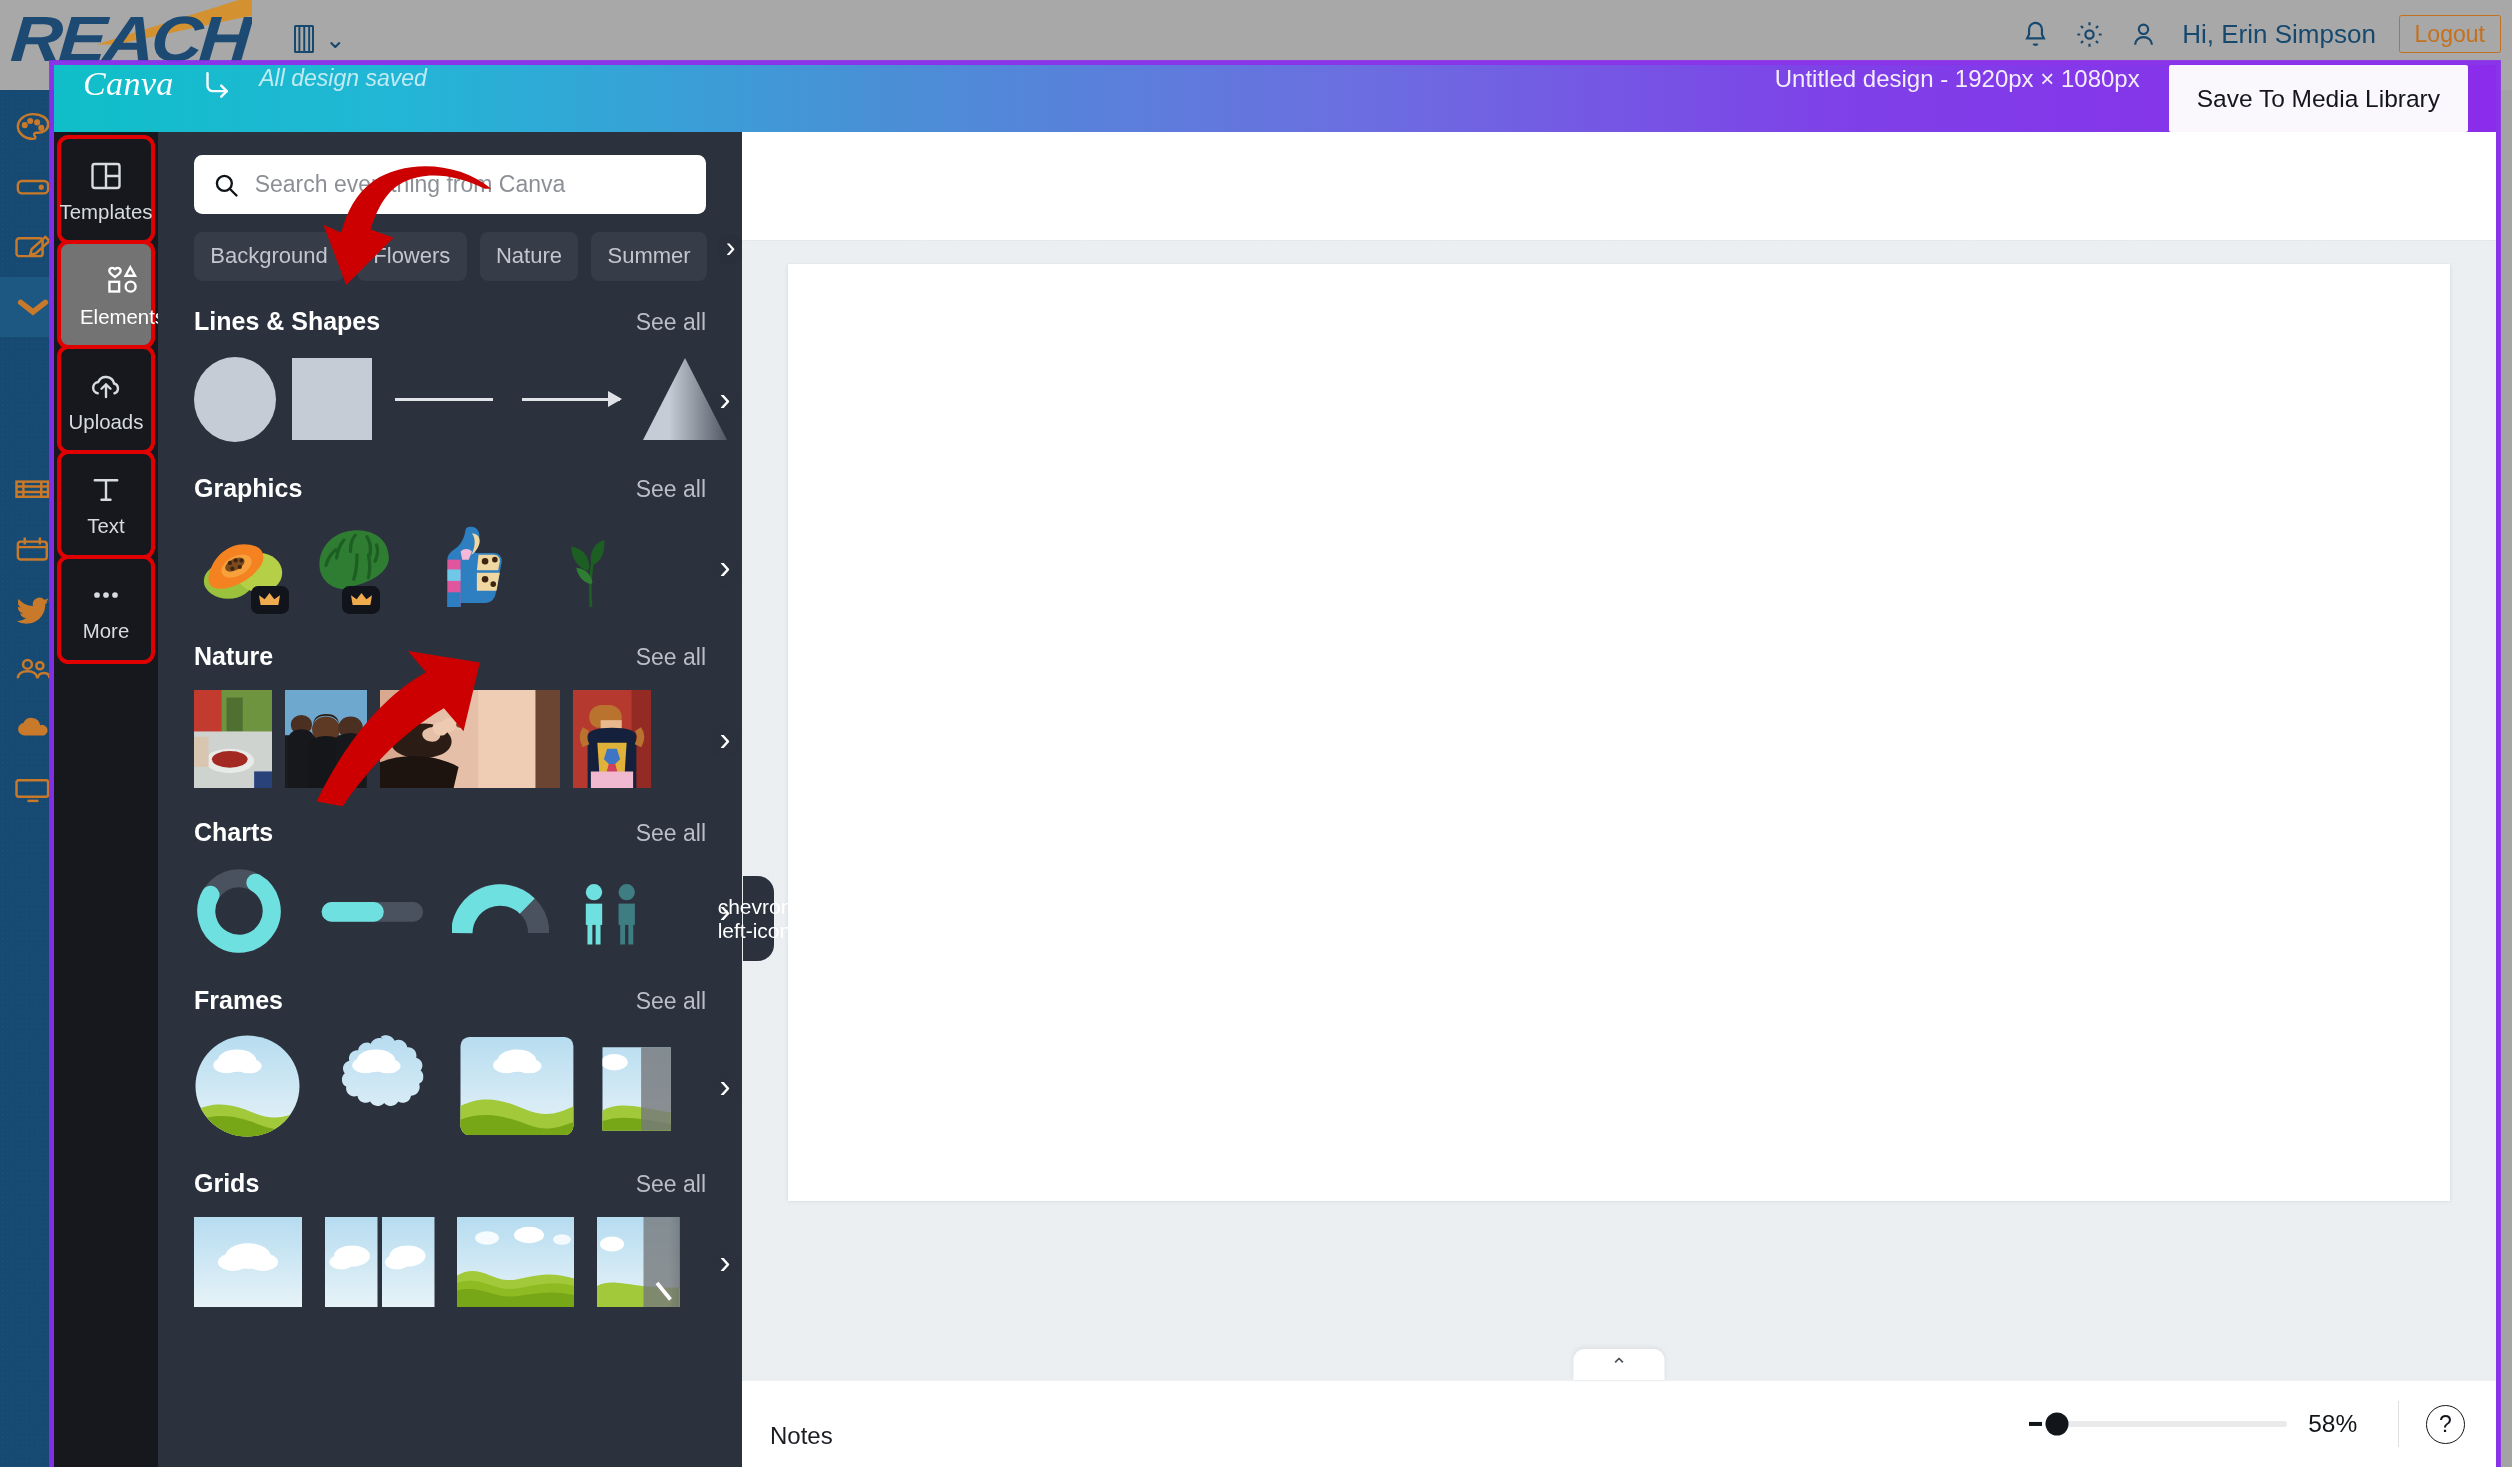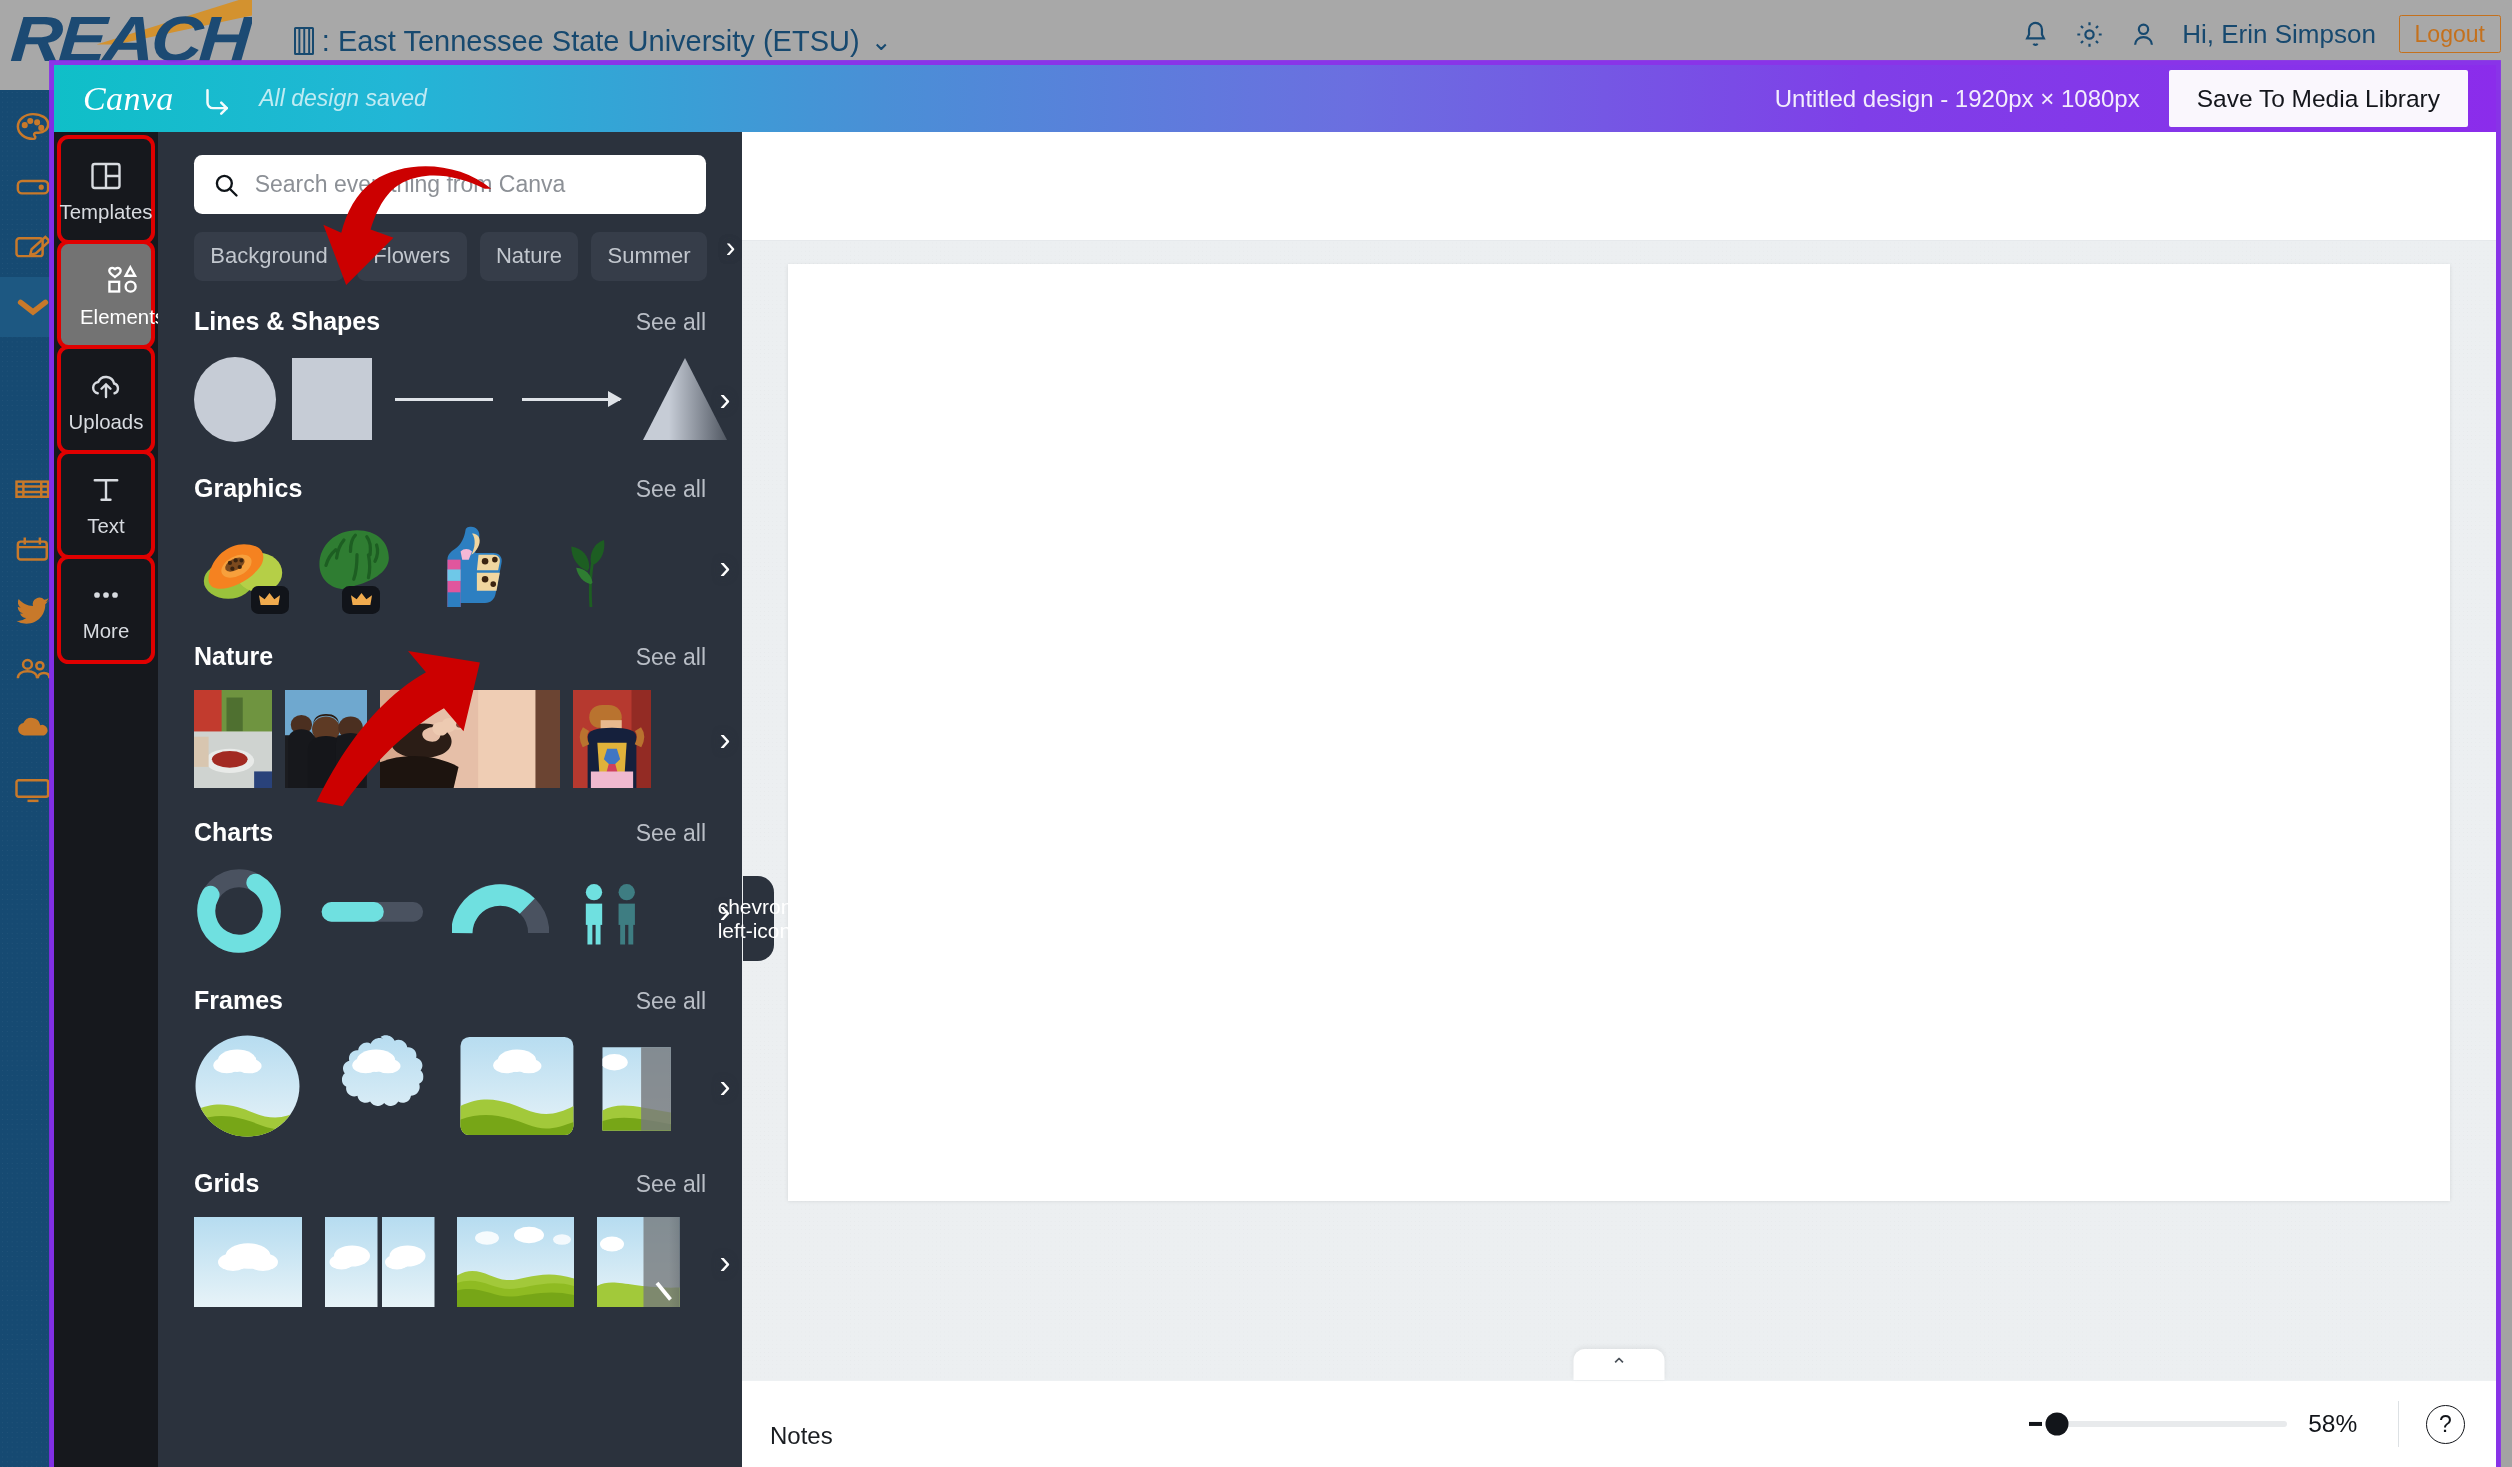--- a/index.html
+++ b/index.html
@@ -101,21 +101,21 @@
     box-shadow: 0 0 0 4.9px rgba(135,45,235,.95);
     background: #18191b;
     overflow: hidden;
     display: flex; flex-direction: column;
   }
 
   
   #canva-header {
     position: relative; height: 67px; flex: 0 0 67px;
     background: linear-gradient(90deg,#0fbfc8 0%, #22b6d6 14%, #4a8fd6 34%, #6b6fe0 53%, #7f3fe8 74%, #8b2ceb 100%);
-    display: flex; align-items: center; padding: 0 0 0 29px;
+    display: flex; padding: 0 0 0 29px;
   }
   .canva-wordmark {
     color: #fff; font-size: 34px; font-style: italic;
     font-family: "Liberation Serif", serif; letter-spacing: 0.4px;
   }
   #undo-btn {
     margin-left: 28px; color: #fff; opacity: .95; cursor: pointer;
     width: 33px; height: 33px;
   }
   #undo-btn svg { width: 100%; height: 100%; }
@@ -319,21 +319,20 @@
 <div id="bg-page">
 
   <div id="bg-topbar">
     <div id="bg-logo">
       <div class="swoosh"></div>
       <div class="reach-text">REACH</div>
     </div>
 
     <div id="bg-org">
       <span class="bldg"></span>
-      <span>: East Tennessee State University (ETSU)</span>
       <span class="chev">⌄</span>
     </div>
 
     <div id="bg-right">
       <span class="ico">
         <svg viewBox="0 0 24 24" fill="none" stroke="#17496f" stroke-width="1.7">
           <path d="M12 3a5 5 0 0 0-5 5v4l-1.5 3h13L17 12V8a5 5 0 0 0-5-5z"></path>
           <path d="M10.5 19a1.6 1.6 0 0 0 3 0"></path>
         </svg>
       </span>

